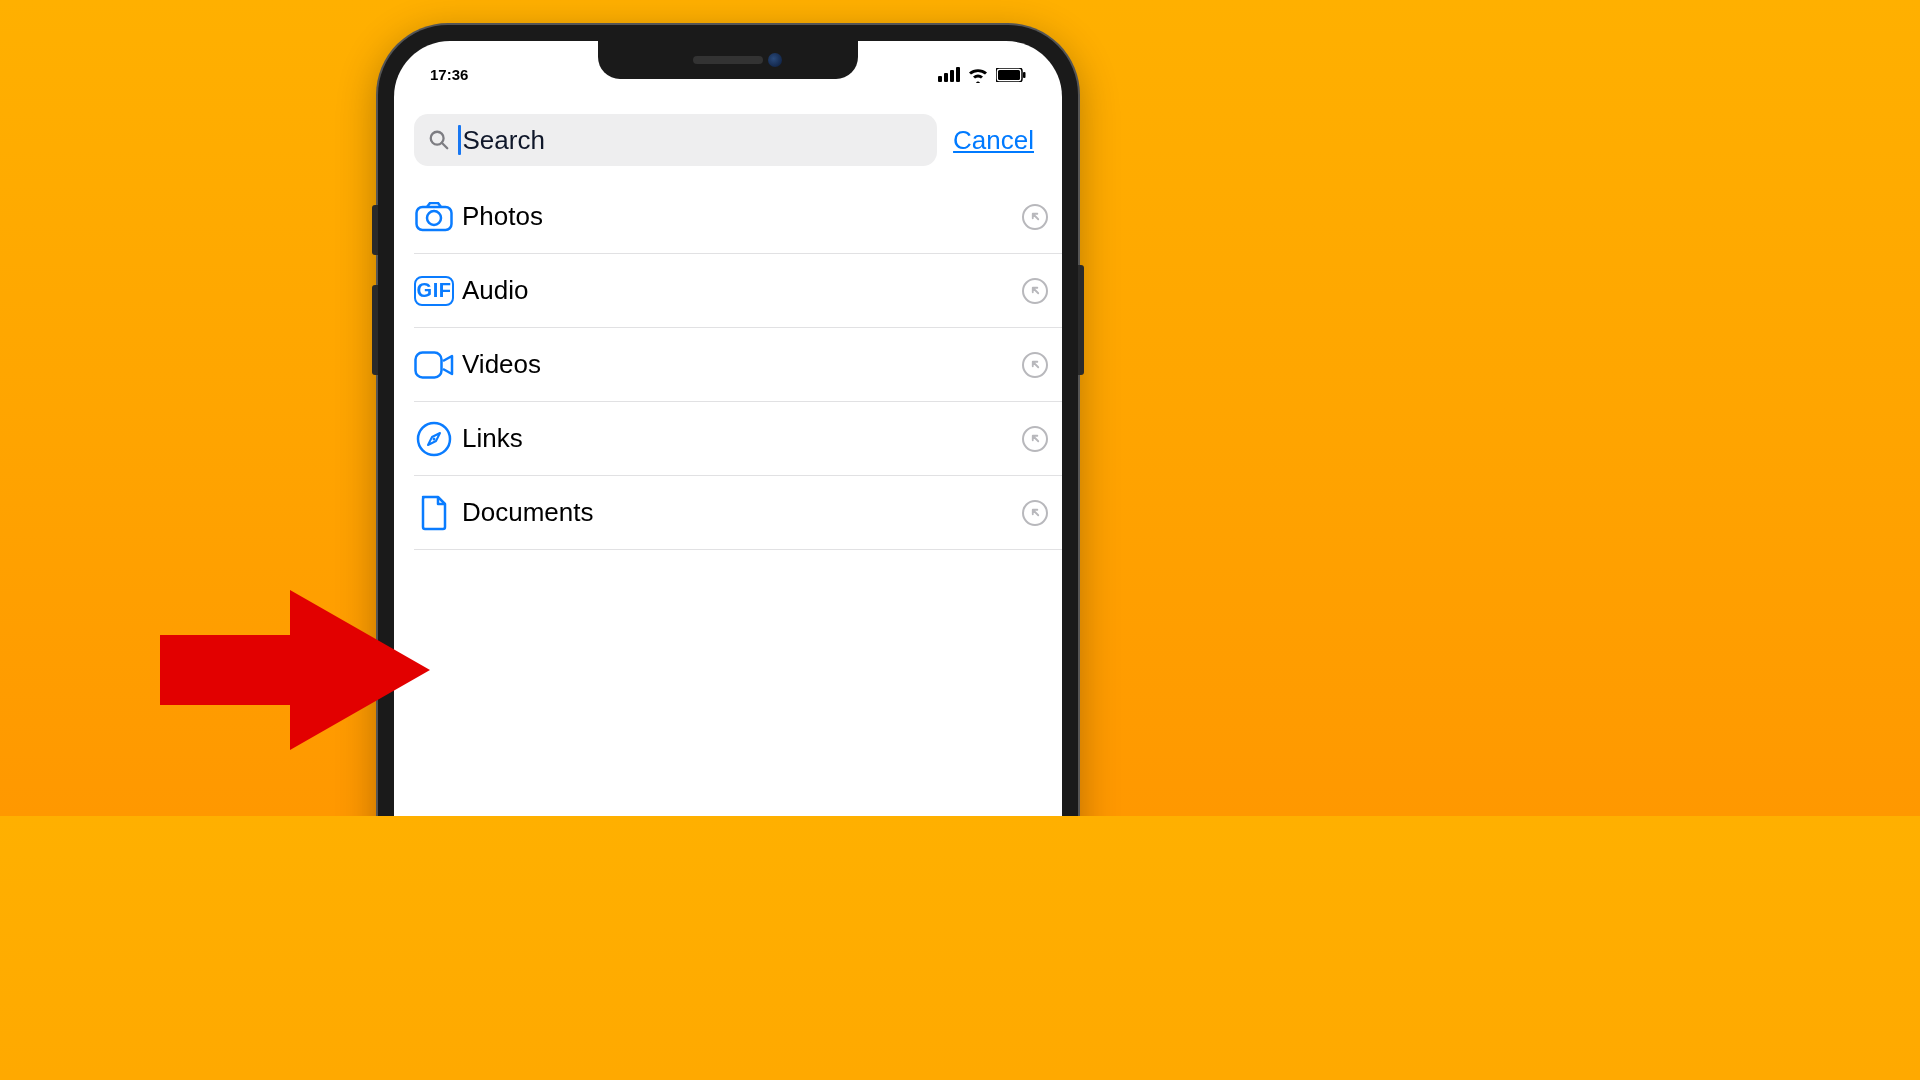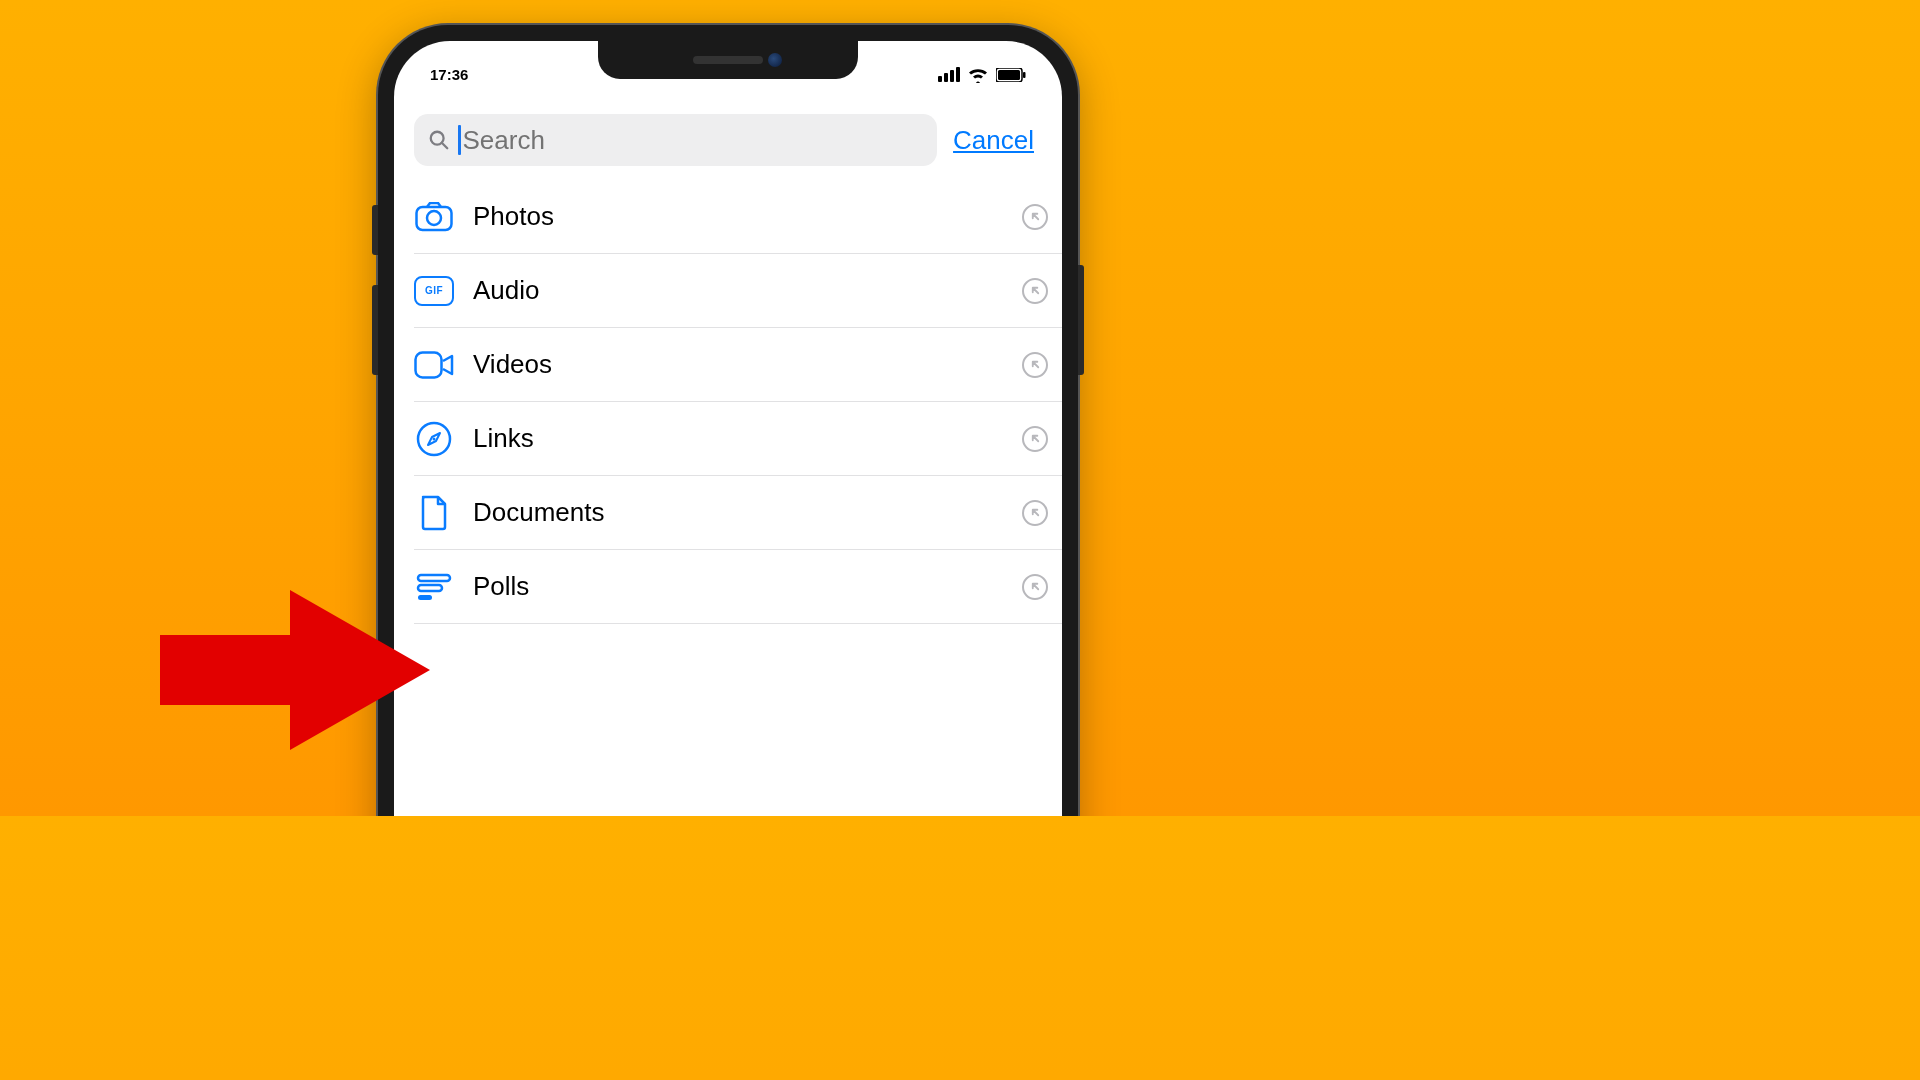--- a/index.html
+++ b/index.html
@@ -137,42 +137,42 @@
     position: relative;
   }
   .search-box svg { flex-shrink: 0; }
   .search-caret {
     width: 2.5px;
     height: 30px;
     background: #1877f2;
     border-radius: 1px;
   }
   .search-placeholder {
-    color: #737373;
+    color: #0f172a;
     font-size: 26px;
     font-weight: 400;
     margin-left: -6px;
   }
   .cancel {
     color: #007aff;
     font-size: 26px;
     font-weight: 400;
     padding-right: 8px;
     text-decoration: underline;
   }
   .list {
     padding: 0 0 0 20px;
   }
   .row {
     display: flex;
     align-items: center;
     height: 74px;
     border-bottom: 1px solid #e1e1e3;
     padding-right: 14px;
-    gap: 19px;
+    gap: 8px;
   }
   .row-icon {
     width: 40px;
     height: 40px;
     display: flex;
     align-items: center;
     justify-content: center;
     flex-shrink: 0;
   }
   .row-label {
@@ -193,21 +193,21 @@
   }
   .row-arrow svg { display: block; }
   .gif-badge {
     border: 2.5px solid #0a7cff;
     border-radius: 8px;
     width: 40px;
     height: 30px;
     display: flex;
     align-items: center;
     justify-content: center;
-    font-size: 10px;
+    font-size: 20px;
     font-weight: 700;
     color: #0a7cff;
     letter-spacing: 0.5px;
   }
   .arrow-annotation {
     position: absolute;
     left: 140px;
     top: 580px;
     width: 300px;
     height: 180px;
@@ -331,35 +331,20 @@
         </div>
         <span class="row-label">Documents</span>
         <div class="row-arrow">
             <svg width="11" height="11" viewBox="0 0 12 12">
               <path d="M9 9 L3 3 M3 3 H8 M3 3 V8" stroke="#b8b8bc" stroke-width="2" fill="none" stroke-linecap="round"></path>
             </svg>
           </div>
       </div>
 
 
-      <div class="row">
-        <div class="row-icon">
-          <svg width="36" height="28" viewBox="0 0 36 28">
-              <rect x="2" y="2" width="32" height="6" rx="3" fill="none" stroke="#0a7cff" stroke-width="2.5"></rect>
-              <rect x="2" y="12" width="24" height="6" rx="3" fill="none" stroke="#0a7cff" stroke-width="2.5"></rect>
-              <rect x="2" y="22" width="14" height="5" rx="2.5" fill="#0a7cff"></rect>
-            </svg>
-        </div>
-        <span class="row-label">Polls</span>
-        <div class="row-arrow">
-            <svg width="11" height="11" viewBox="0 0 12 12">
-              <path d="M9 9 L3 3 M3 3 H8 M3 3 V8" stroke="#b8b8bc" stroke-width="2" fill="none" stroke-linecap="round"></path>
-            </svg>
-          </div>
-      </div>
 
     </div>
   </div>
 </div>
 
 <svg class="arrow-annotation" viewBox="0 0 300 180">
   <path d="M20 55 L150 55 L150 10 L290 90 L150 170 L150 125 L20 125 Z" fill="#e20000"></path>
 </svg>
 
 </body></html>

